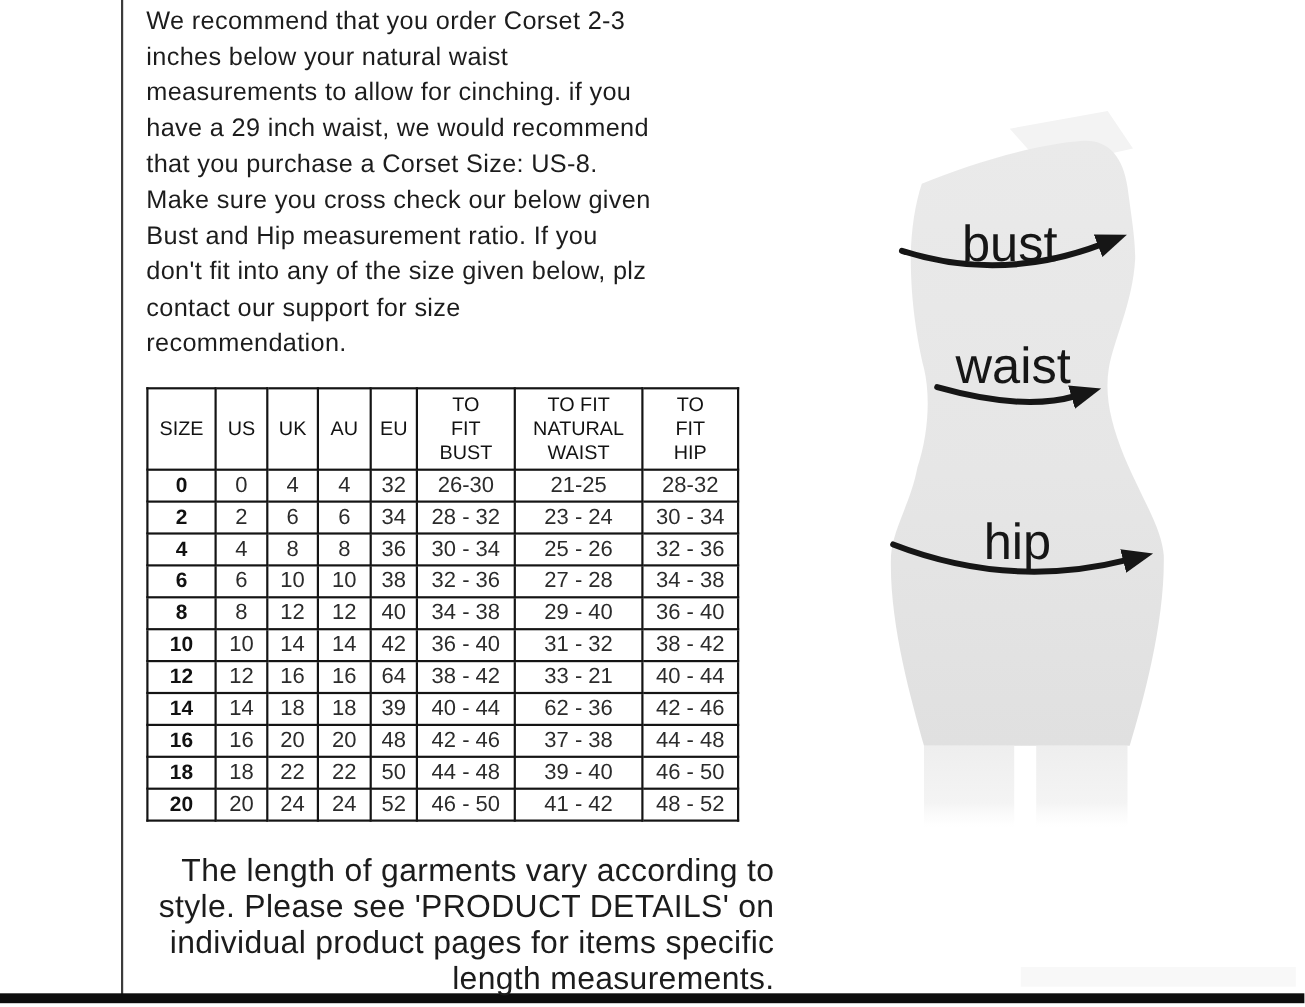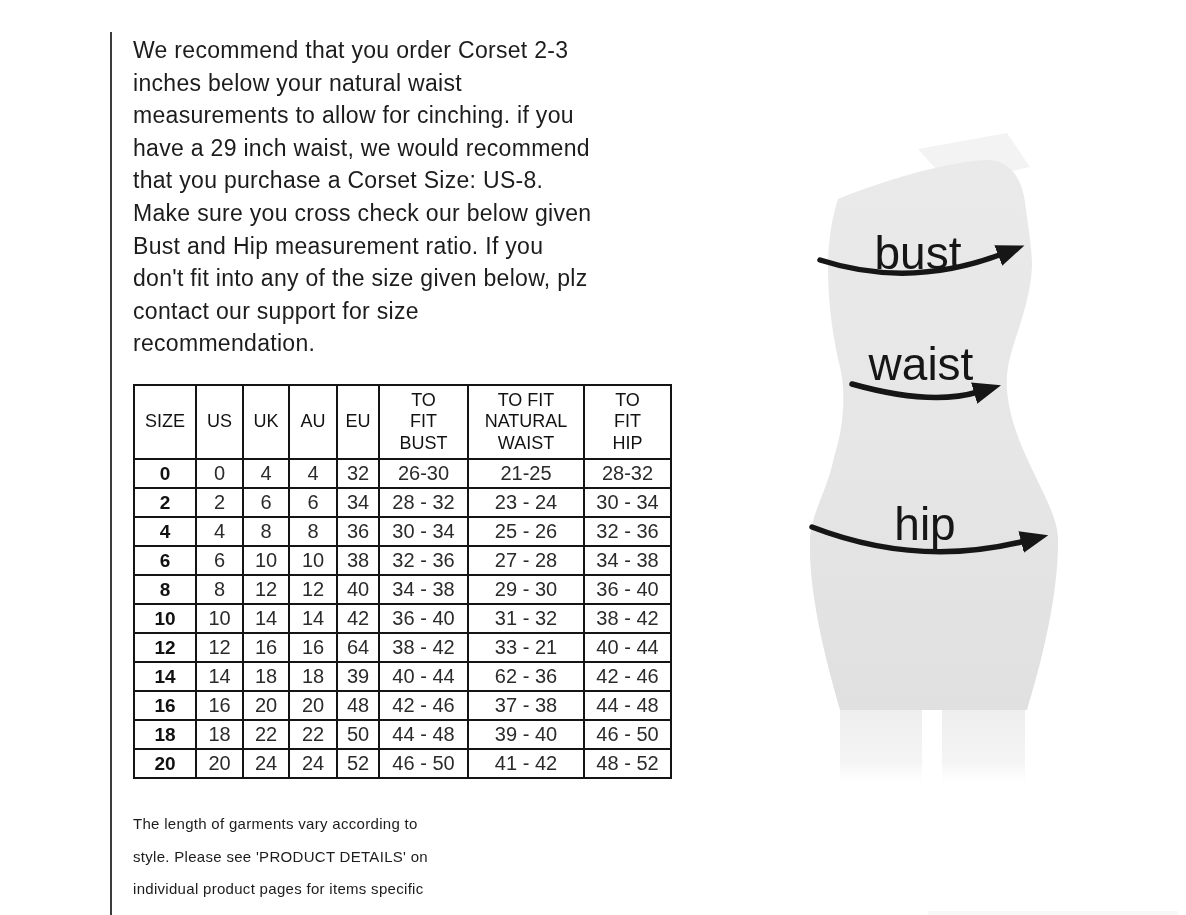--- a/index.html
+++ b/index.html
@@ -4,21 +4,21 @@
 <style>
   html, body { margin: 0; padding: 0; }
   body {
     width: 1186px; height: 915px;
     background: #ffffff;
     font-family: "Liberation Sans", sans-serif;
     color: #1e1e1e;
     position: relative;
     overflow: hidden;
   }
-  .page { position: absolute; inset: 0; margin-top: 32px; }
+  .page { position: absolute; inset: 0; }
 
   .left-rule {
     position: absolute; left: 110px; top: 0;
     width: 2px; height: 907px; background: #3c3c3c;
   }
   .bottom-rule {
     position: absolute; left: 0; top: 903px;
     width: 1186px; height: 9px; background: #0d0d0d;
   }
   .faint-band {
@@ -28,26 +28,27 @@
 
   .intro {
     position: absolute; left: 133px; top: 2px;
     width: 560px; margin: 0;
     font-size: 23px; line-height: 32.6px;
     letter-spacing: 0.3px;
     white-space: pre-line;
     color: #1c1c1c;
   }
   .footer-note {
-    position: absolute; left: 133px; top: 776px;
+    position: absolute; left: 144px; top: 776px;
     width: 560px; margin: 0;
-    font-size: 15px; line-height: 32.6px;
+    font-size: 29px; line-height: 32.6px;
     letter-spacing: 0.3px;
     white-space: pre-line;
     color: #1c1c1c;
+    text-align: right;
   }
 
   table.size-table {
     position: absolute; left: 133px; top: 352px;
     width: 537px;
     border-collapse: collapse;
     table-layout: fixed;
   }
   .size-table th, .size-table td {
     border: 2.5px solid #141414;
@@ -179,21 +180,21 @@
           <td>27 - 28</td>
           <td>34 - 38</td>
         </tr>
         <tr>
           <td class="col-size">8</td>
           <td>8</td>
           <td>12</td>
           <td>12</td>
           <td>40</td>
           <td>34 - 38</td>
-          <td>29 - 30</td>
+          <td>29 - 40</td>
           <td>36 - 40</td>
         </tr>
         <tr>
           <td class="col-size">10</td>
           <td>10</td>
           <td>14</td>
           <td>14</td>
           <td>42</td>
           <td>36 - 40</td>
           <td>31 - 32</td>

